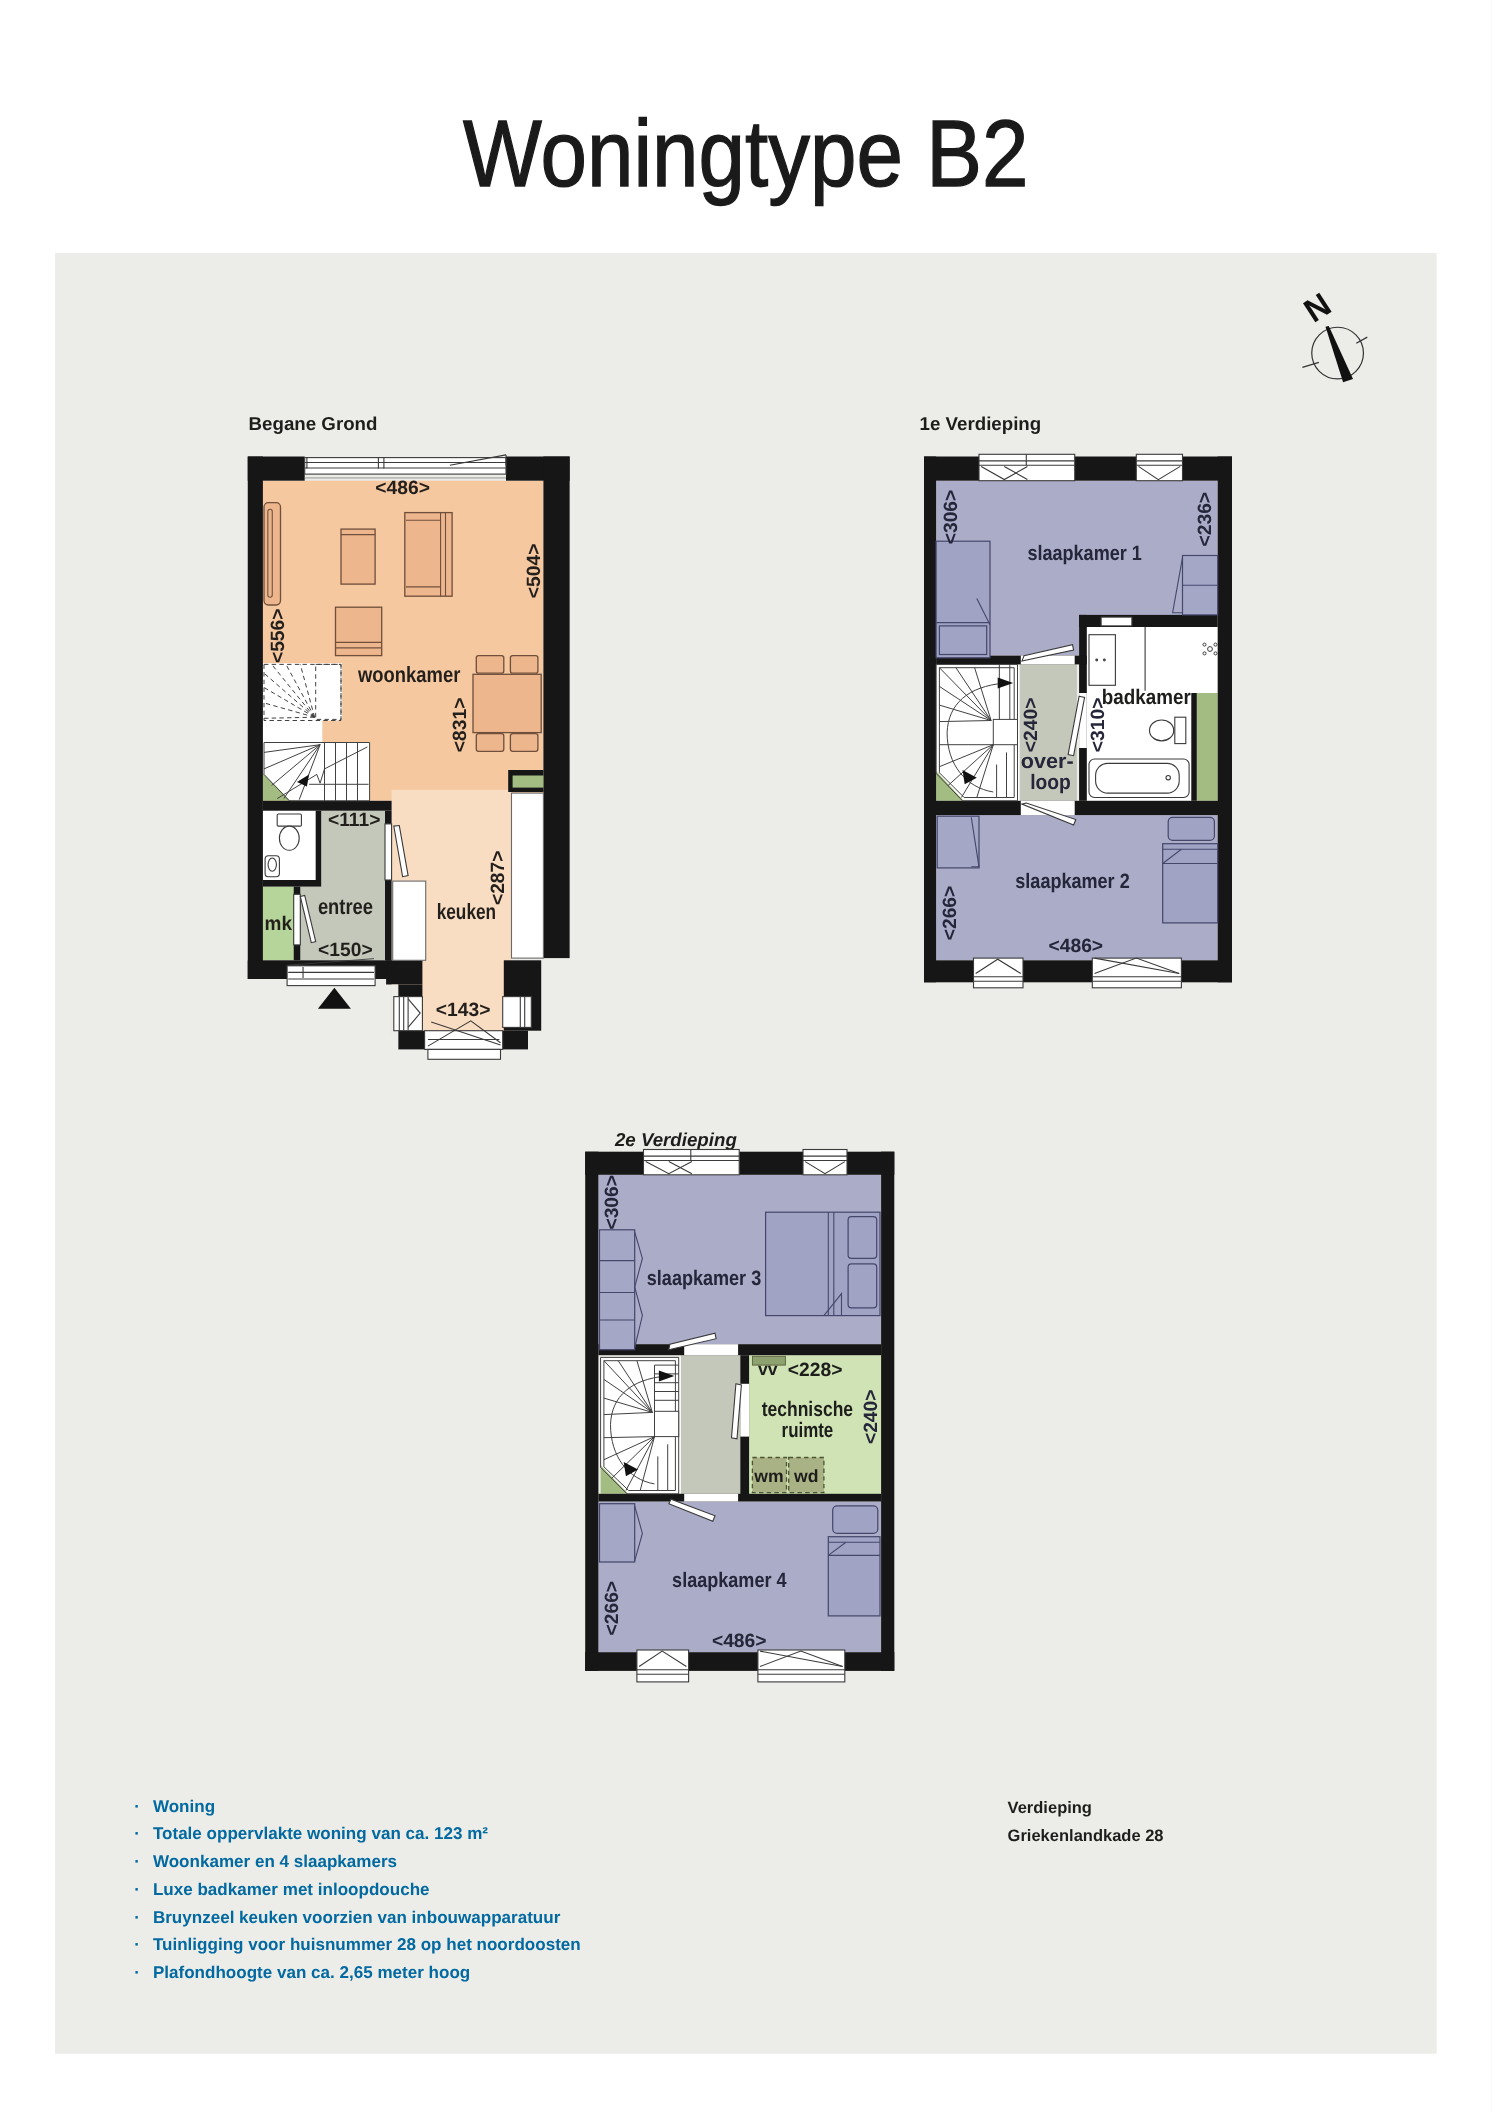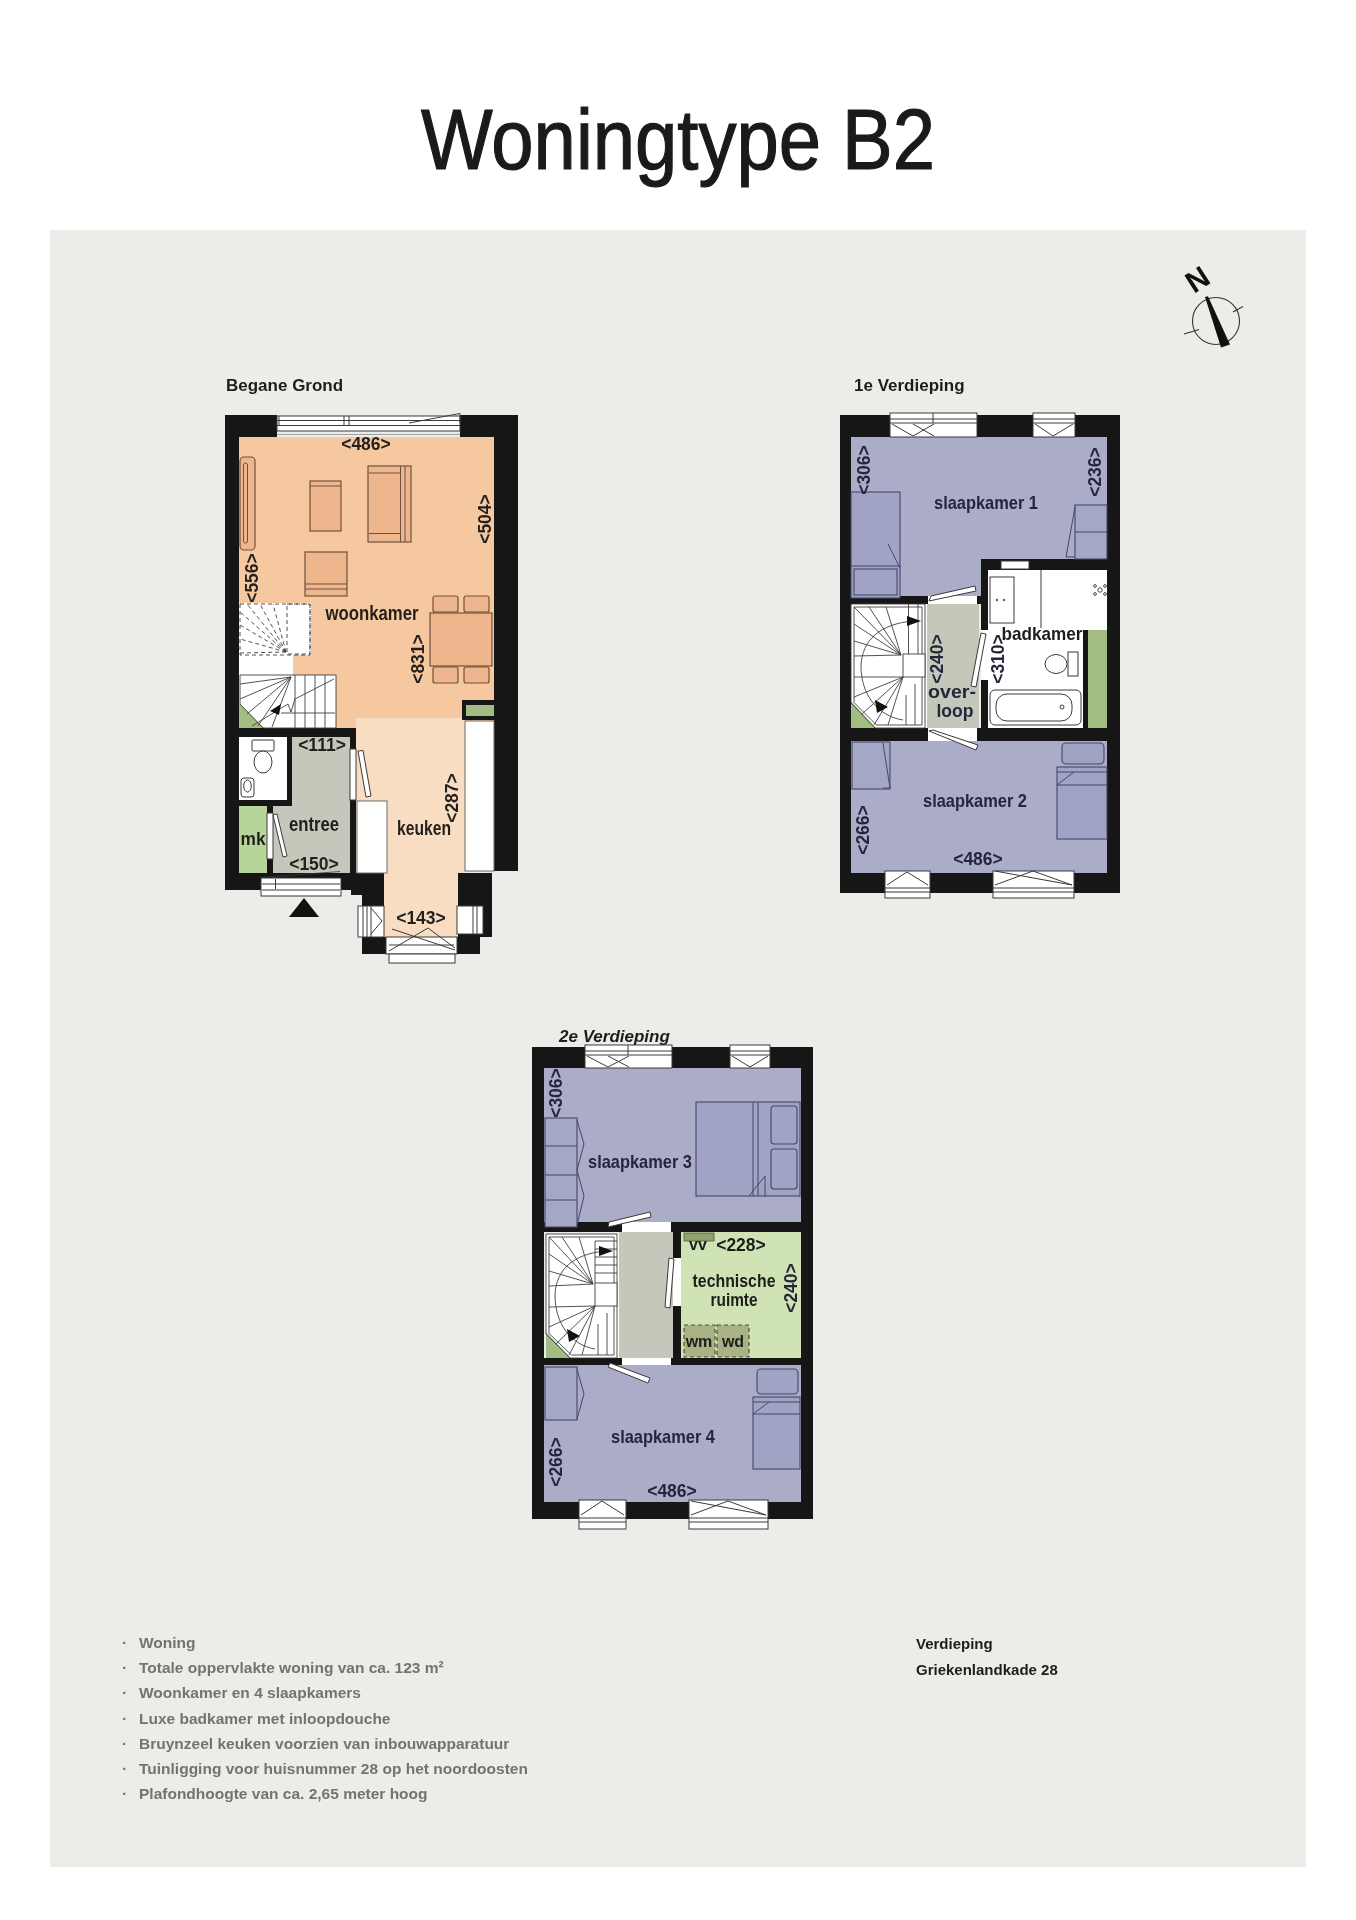--- a/index.html
+++ b/index.html
@@ -2,42 +2,42 @@
 <html><head>
 <meta charset="utf-8">
 <style>
 html,body{margin:0;padding:0;}
 body{width:1356px;height:1920px;position:relative;background:#ffffff;
      font-family:"Liberation Sans",sans-serif;overflow:hidden;}
 #panel{position:absolute;left:50px;top:230px;width:1256px;height:1637px;background:#ecede8;}
 svg{position:absolute;display:block;}
 text{font-family:"Liberation Sans",sans-serif;font-weight:bold;}
 .hdr{position:absolute;font-weight:bold;font-size:17px;color:#1d1d1b;}
-.blist{position:absolute;left:122px;top:1630px;font-size:15.5px;font-weight:bold;color:#737373;line-height:25.2px;white-space:nowrap;}
+.blist{position:absolute;left:122px;top:1630px;font-size:15.5px;font-weight:bold;color:#0369a1;line-height:25.2px;white-space:nowrap;}
 .blist .b{display:inline-block;width:17px;font-weight:bold;}
 .rcol{position:absolute;left:916px;top:1631px;font-size:15px;font-weight:bold;color:#1d1d1b;line-height:26px;white-space:nowrap;}
 </style>
 </head>
 <body>
 <div id="panel"></div>
 
 <svg style="left:0;top:80px" width="1356" height="120" viewBox="0 0 1356 120">
   <text x="678" y="89" font-size="86" style="font-weight:normal" fill="#1a1a1a" stroke="#1a1a1a" stroke-width="1.2" text-anchor="middle" textLength="514" lengthAdjust="spacingAndGlyphs">Woningtype B2</text>
 </svg>
 
 <svg style="left:1170px;top:255px" width="90" height="100" viewBox="1170 255 90 100">
   <circle cx="1216" cy="321" r="23.5" fill="none" stroke="#333" stroke-width="1.1"></circle>
   <line x1="1233" y1="312" x2="1243" y2="306.5" stroke="#333" stroke-width="1.1"></line>
   <line x1="1184" y1="334" x2="1199" y2="329.5" stroke="#333" stroke-width="1.1"></line>
   <polygon points="1205,297 1208,296.3 1230,344.5 1221,347.5" fill="#111"></polygon>
   <text x="1194" y="294" font-size="30" fill="#111" transform="rotate(-33 1194 294)">N</text>
 </svg>
 
 <div class="hdr" style="left:226px;top:376px;text-align:right;">Begane Grond</div>
-<div class="hdr" style="left:836px;top:376px;margin-left:18px;">1e Verdieping</div>
+<div class="hdr" style="left:836px;top:376px;">1e Verdieping</div>
 <div class="hdr" style="left:559px;top:1027px;font-style:italic;">2e Verdieping</div>
 
 <svg id="plan1" style="left:225px;top:402px" width="293" height="562" viewBox="225 402 293 562">
 
   <rect x="239" y="437" width="255" height="291" fill="#f5c8a0"></rect>
   <rect x="356" y="718" width="109" height="222" fill="#f9ddc2"></rect>
   <rect x="239" y="737" width="48" height="63" fill="#ffffff"></rect>
   <rect x="239" y="806" width="28" height="67" fill="#b6d59a"></rect>
   <polygon points="292,737 350,737 350,873 273,873 273,806 292,806" fill="#c3c8ba"></polygon>
 

